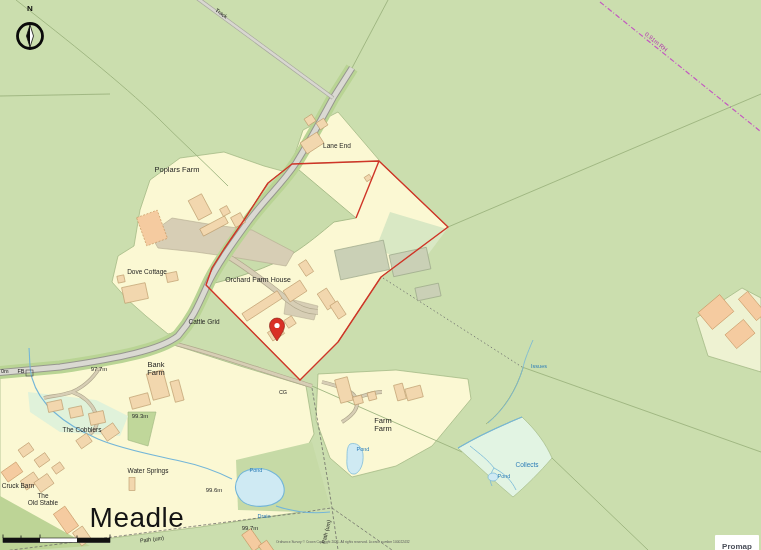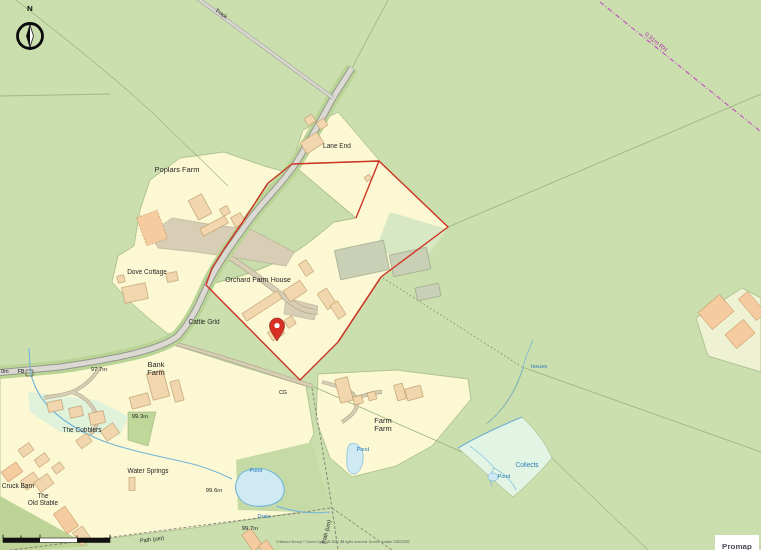--- a/index.html
+++ b/index.html
@@ -214,20 +214,21 @@
   <span style="display:block;">Farm</span>
 </div>
 <div class="lbl center" style="left:43px;top:500px;">
   <span style="display:block;">The</span>
   <span style="display:block;">Old Stable</span>
 </div>
 
 <div class="lbl" style="left:82px;top:430px;">The Cobblers</div>
 <div class="lbl" style="left:148px;top:471px;">Water Springs</div>
 <div class="lbl" style="left:18px;top:486px;">Cruck Barn</div>
+<div class="lbl big-town" style="left:137px;top:518px;">Meadle</div>
 
 <div class="lbl sm" style="left:152px;top:540px;transform:translate(-50%,-50%) rotate(-7deg);">Path (um)</div>
 <div class="lbl sm" style="left:327px;top:532px;transform:translate(-50%,-50%) rotate(-76deg);">Path (um)</div>
 
 <div class="lbl water sm" style="left:264px;top:517px;">Drain</div>
 <div class="lbl water sm" style="left:539px;top:367px;">Issues</div>
 <div class="lbl water" style="left:527px;top:465px;">Collects</div>
 <div class="lbl water sm" style="left:363px;top:450px;">Pond</div>
 <div class="lbl water sm" style="left:256px;top:471px;">Pond</div>
 <div class="lbl water sm" style="left:504px;top:477px;">Pond</div>

